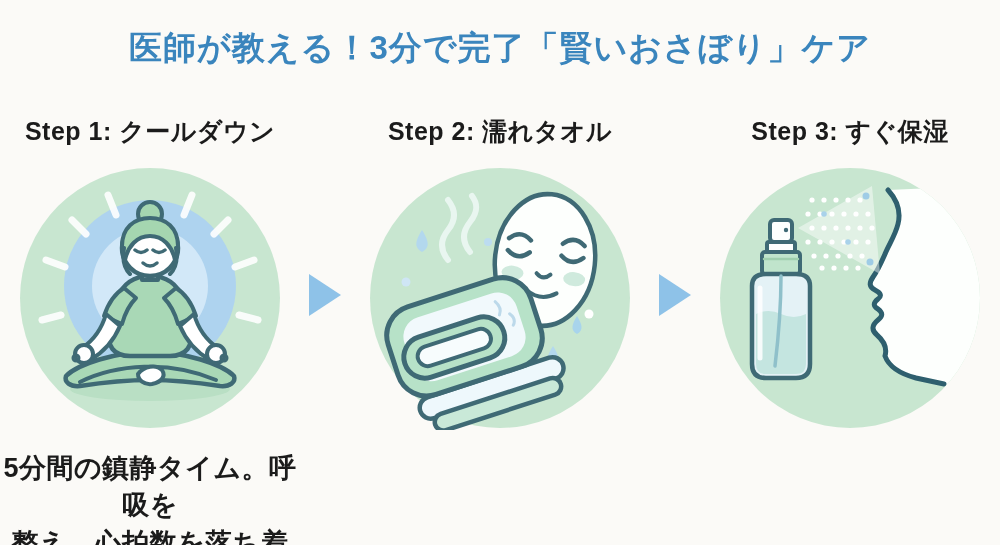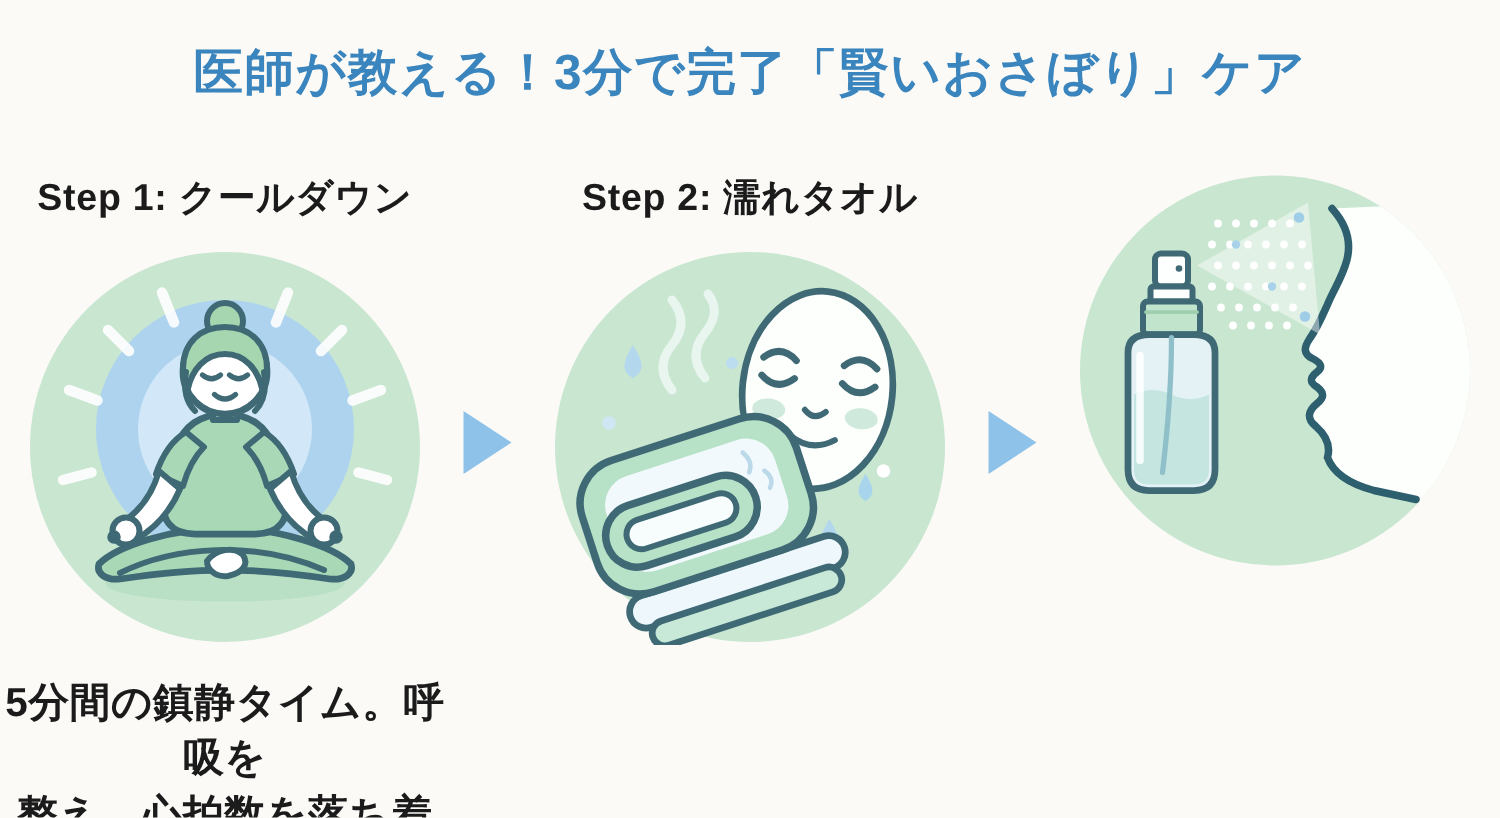--- a/index.html
+++ b/index.html
@@ -140,20 +140,21 @@
           </g>
         </svg>
       </div>
     </section>
 
     <div class="arrow-slot">
       <div class="arrow"></div>
     </div>
 
     <section class="step">
+      <h2 class="step-heading">Step 3: すぐ保湿</h2>
       <div class="illustration">
         <svg viewBox="0 0 264 264" aria-hidden="true">
           <defs>
             <clipPath id="circ3">
                 <circle cx="132" cy="132" r="130"></circle>
               </clipPath>
           </defs>
           <circle cx="132" cy="132" r="130" fill="#c8e6d0"></circle>
           <g clip-path="url(#circ3)">
             <path d="M170 24 C179 34 183 46 180 58 C177 70 171 78 167 88 C163 97 160 104 155 111 C151 117 151 121 157 124 C163 127 164 130 160 133 C155 137 155 140 160 143 C165 147 165 150 160 154 C154 159 153 164 159 169 C167 176 169 183 167 190 C171 201 183 208 198 212 L226 218 L262 226 L262 20 Z" fill="#fdfffd"></path>

